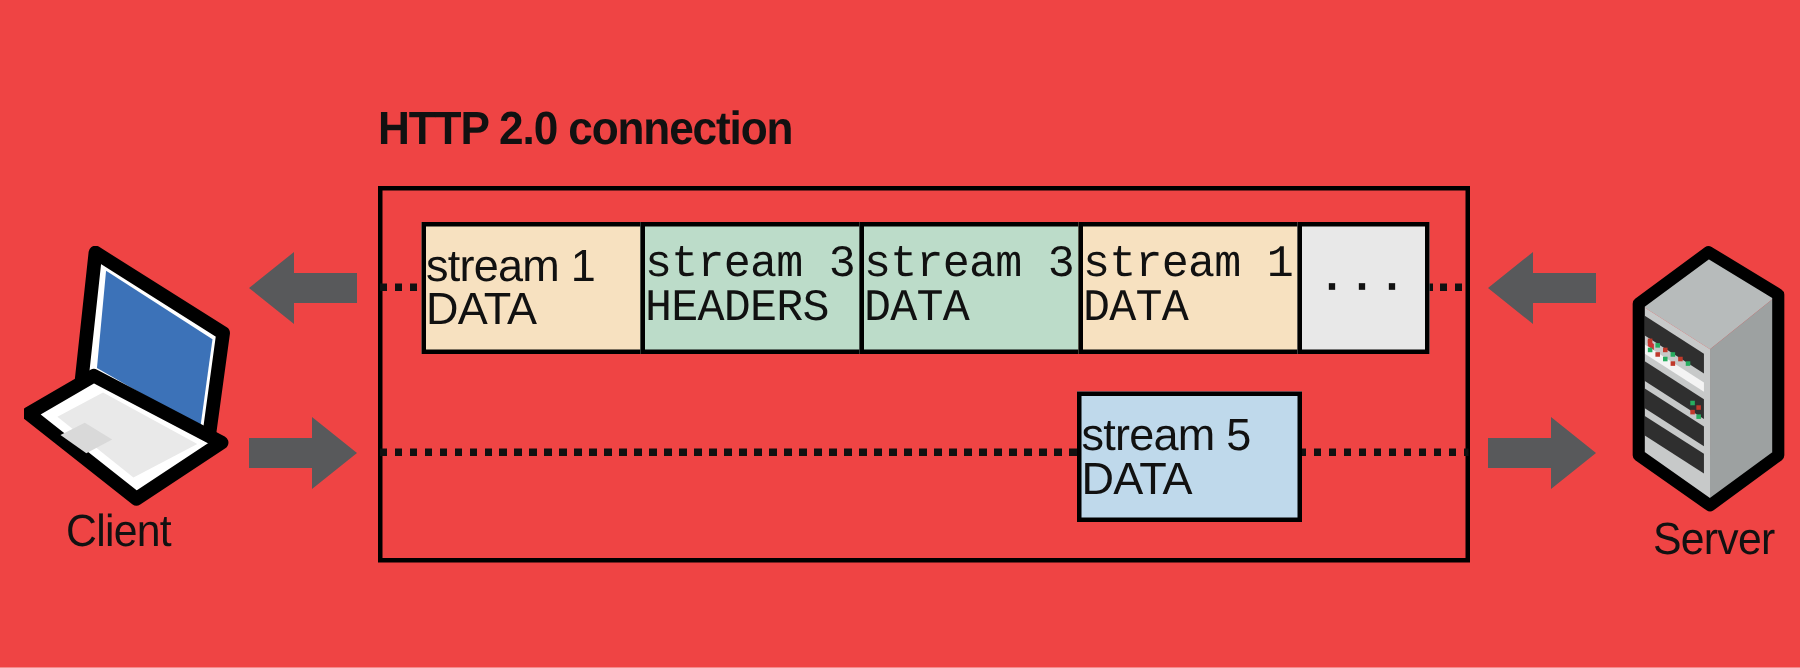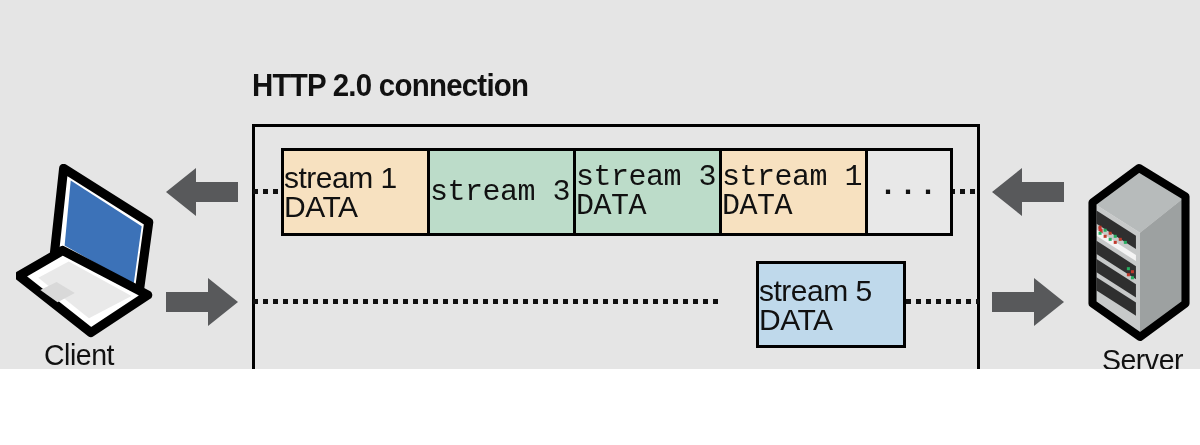--- a/index.html
+++ b/index.html
@@ -1,21 +1,21 @@
 <!DOCTYPE html>
 <html><head>
 <meta charset="utf-8">
 <style>
   * { margin: 0; padding: 0; box-sizing: border-box; }
   body { background: #ffffff; font-family: "Liberation Sans", sans-serif; }
   .stage {
     position: relative;
     width: 1200px;
-    height: 369px;
-    background: #e5e5e5;
+    height: 445px;
+    background: #ef4444;
     overflow: hidden;
   }
   .title {
     position: absolute;
     left: 252px; top: 68px;
     font-size: 31px;
     font-weight: 700;
     letter-spacing: -0.8px;
     color: #111;
     transform: scaleX(0.95);
@@ -104,35 +104,36 @@
   <div class="dots dots-r2-left"></div>
   <div class="dots dots-r2-right"></div>
 
   <div class="frame-row">
     <div class="frame frame-w" style="background-color: rgb(247, 225, 192);">
       <span>stream 1</span>
       <span>DATA</span>
     </div>
     <div class="frame frame-w" style="background-color: rgb(188, 220, 201);">
       <span>stream 3</span>
+      <span>HEADERS</span>
     </div>
     <div class="frame frame-w" style="background-color: rgb(188, 220, 201);">
       <span>stream 3</span>
       <span>DATA</span>
     </div>
     <div class="frame frame-w" style="background-color: rgb(247, 225, 192);">
       <span>stream 1</span>
       <span>DATA</span>
     </div>
     <div class="frame frame-ellipsis" style="background-color: rgb(232, 232, 232);">
       <span>···</span>
     </div>
   </div>
 
-  <div class="frame frame-stream5" style="background-color: rgb(191, 217, 235); margin-left: 38px;">
+  <div class="frame frame-stream5" style="background-color: rgb(191, 217, 235);">
     <span>stream 5</span>
     <span>DATA</span>
   </div>
 
   <svg class="arrow arrow-client-in" viewBox="0 0 72 50">
     <polygon points="0,25 30,1 30,15 72,15 72,35 30,35 30,49" fill="#58595b"></polygon>
   </svg>
   <svg class="arrow arrow-client-out" viewBox="0 0 72 50">
     <polygon points="72,25 42,1 42,15 0,15 0,35 42,35 42,49" fill="#58595b"></polygon>
   </svg>

